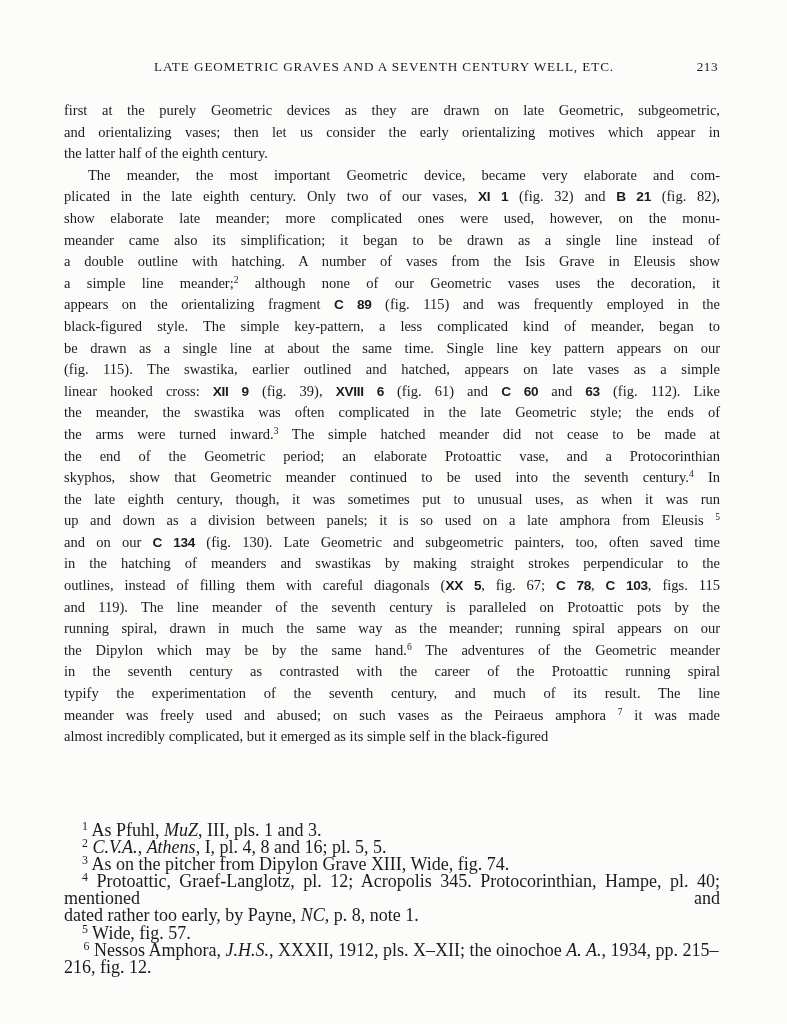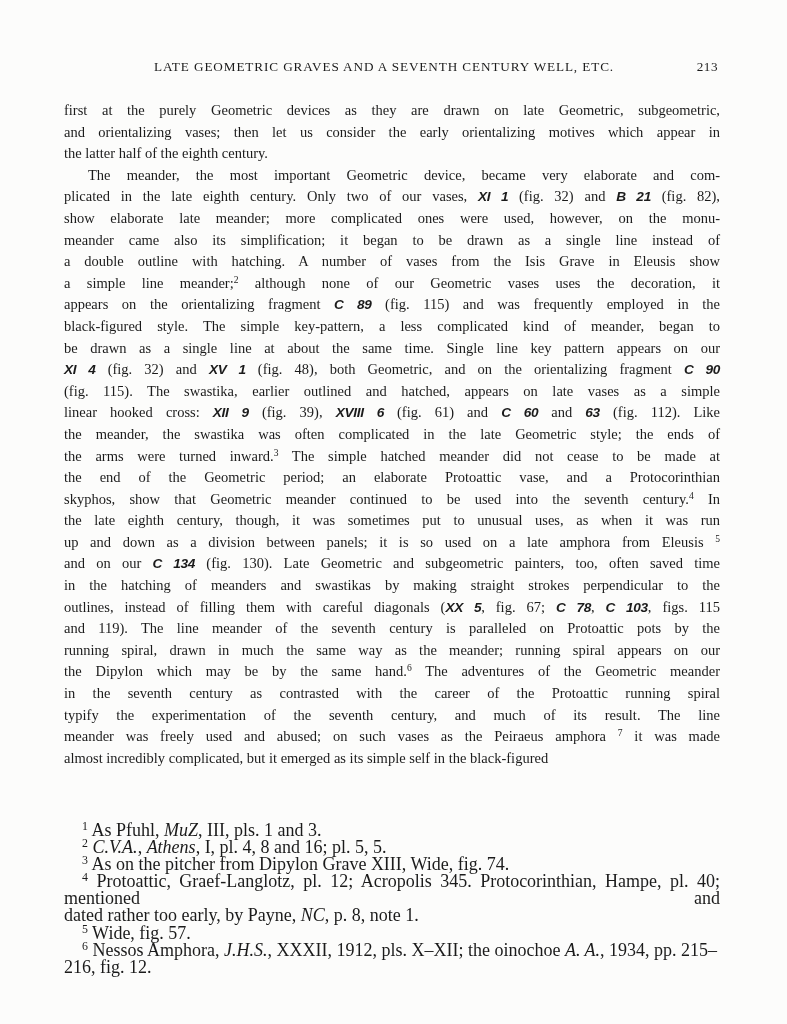--- a/index.html
+++ b/index.html
@@ -47,31 +47,30 @@
     top: 822px;
     width: 656px;
     font-size: 18px;
     line-height: 17.1px;
   }
   .line {
     text-align: justify;
     text-align-last: justify;
   }
   .line.last {
-    text-align: left;
+    text-align: center;
     text-align-last: left;
   }
   .body-text .line.indent { text-indent: 24px; }
   .footnotes .line.indent { text-indent: 18px; }
   .seg-b {
     font-family: "Liberation Sans", "DejaVu Sans", sans-serif;
     font-weight: 700;
     font-size: 0.94em;
     letter-spacing: -0.3px;
-    font-style: italic;
   }
   .seg-sup {
     font-size: 0.66em;
     vertical-align: 0.48em;
     line-height: 0;
   }
   .seg-i { font-style: italic; }
 </style>
 </head>
 <body>
@@ -90,21 +89,20 @@
       <div class="paragraph">
         <div class="line indent"><span>The meander, the most important Geometric device, became very elaborate and com-</span></div>
         <div class="line"><span>plicated in the late eighth century. Only two of our vases, </span><span class="seg-b">XI 1</span><span> (fig. 32) and </span><span class="seg-b">B 21</span><span> (fig. 82),</span></div>
         <div class="line"><span>show elaborate late meander; more complicated ones were used, however, on the monu-</span></div>
         <div class="line"><span>meander came also its simplification; it began to be drawn as a single line instead of</span></div>
         <div class="line"><span>a double outline with hatching. A number of vases from the Isis Grave in Eleusis show</span></div>
         <div class="line"><span>a simple line meander;</span><span class="seg-sup">2</span><span> although none of our Geometric vases uses the decoration, it</span></div>
         <div class="line"><span>appears on the orientalizing fragment </span><span class="seg-b">C 89</span><span> (fig. 115) and was frequently employed in the</span></div>
         <div class="line"><span>black-figured style. The simple key-pattern, a less complicated kind of meander, began to</span></div>
         <div class="line"><span>be drawn as a single line at about the same time. Single line key pattern appears on our</span></div>
-        <div class="line"><span class="seg-b">XI 4</span><span> (fig. 32) and </span><span class="seg-b">XV 1</span><span> (fig. 48), both Geometric, and on the orientalizing fragment </span><span class="seg-b">C 90</span></div>
         <div class="line"><span>(fig. 115). The swastika, earlier outlined and hatched, appears on late vases as a simple</span></div>
         <div class="line"><span>linear hooked cross: </span><span class="seg-b">XII 9</span><span> (fig. 39), </span><span class="seg-b">XVIII 6</span><span> (fig. 61) and </span><span class="seg-b">C 60</span><span> and </span><span class="seg-b">63</span><span> (fig. 112). Like</span></div>
         <div class="line"><span>the meander, the swastika was often complicated in the late Geometric style; the ends of</span></div>
         <div class="line"><span>the arms were turned inward.</span><span class="seg-sup">3</span><span> The simple hatched meander did not cease to be made at</span></div>
         <div class="line"><span>the end of the Geometric period; an elaborate Protoattic vase, and a Protocorinthian</span></div>
         <div class="line"><span>skyphos, show that Geometric meander continued to be used into the seventh century.</span><span class="seg-sup">4</span><span> In</span></div>
         <div class="line"><span>the late eighth century, though, it was sometimes put to unusual uses, as when it was run</span></div>
         <div class="line"><span>up and down as a division between panels; it is so used on a late amphora from Eleusis </span><span class="seg-sup">5</span></div>
         <div class="line"><span>and on our </span><span class="seg-b">C 134</span><span> (fig. 130). Late Geometric and subgeometric painters, too, often saved time</span></div>
         <div class="line"><span>in the hatching of meanders and swastikas by making straight strokes perpendicular to the</span></div>

